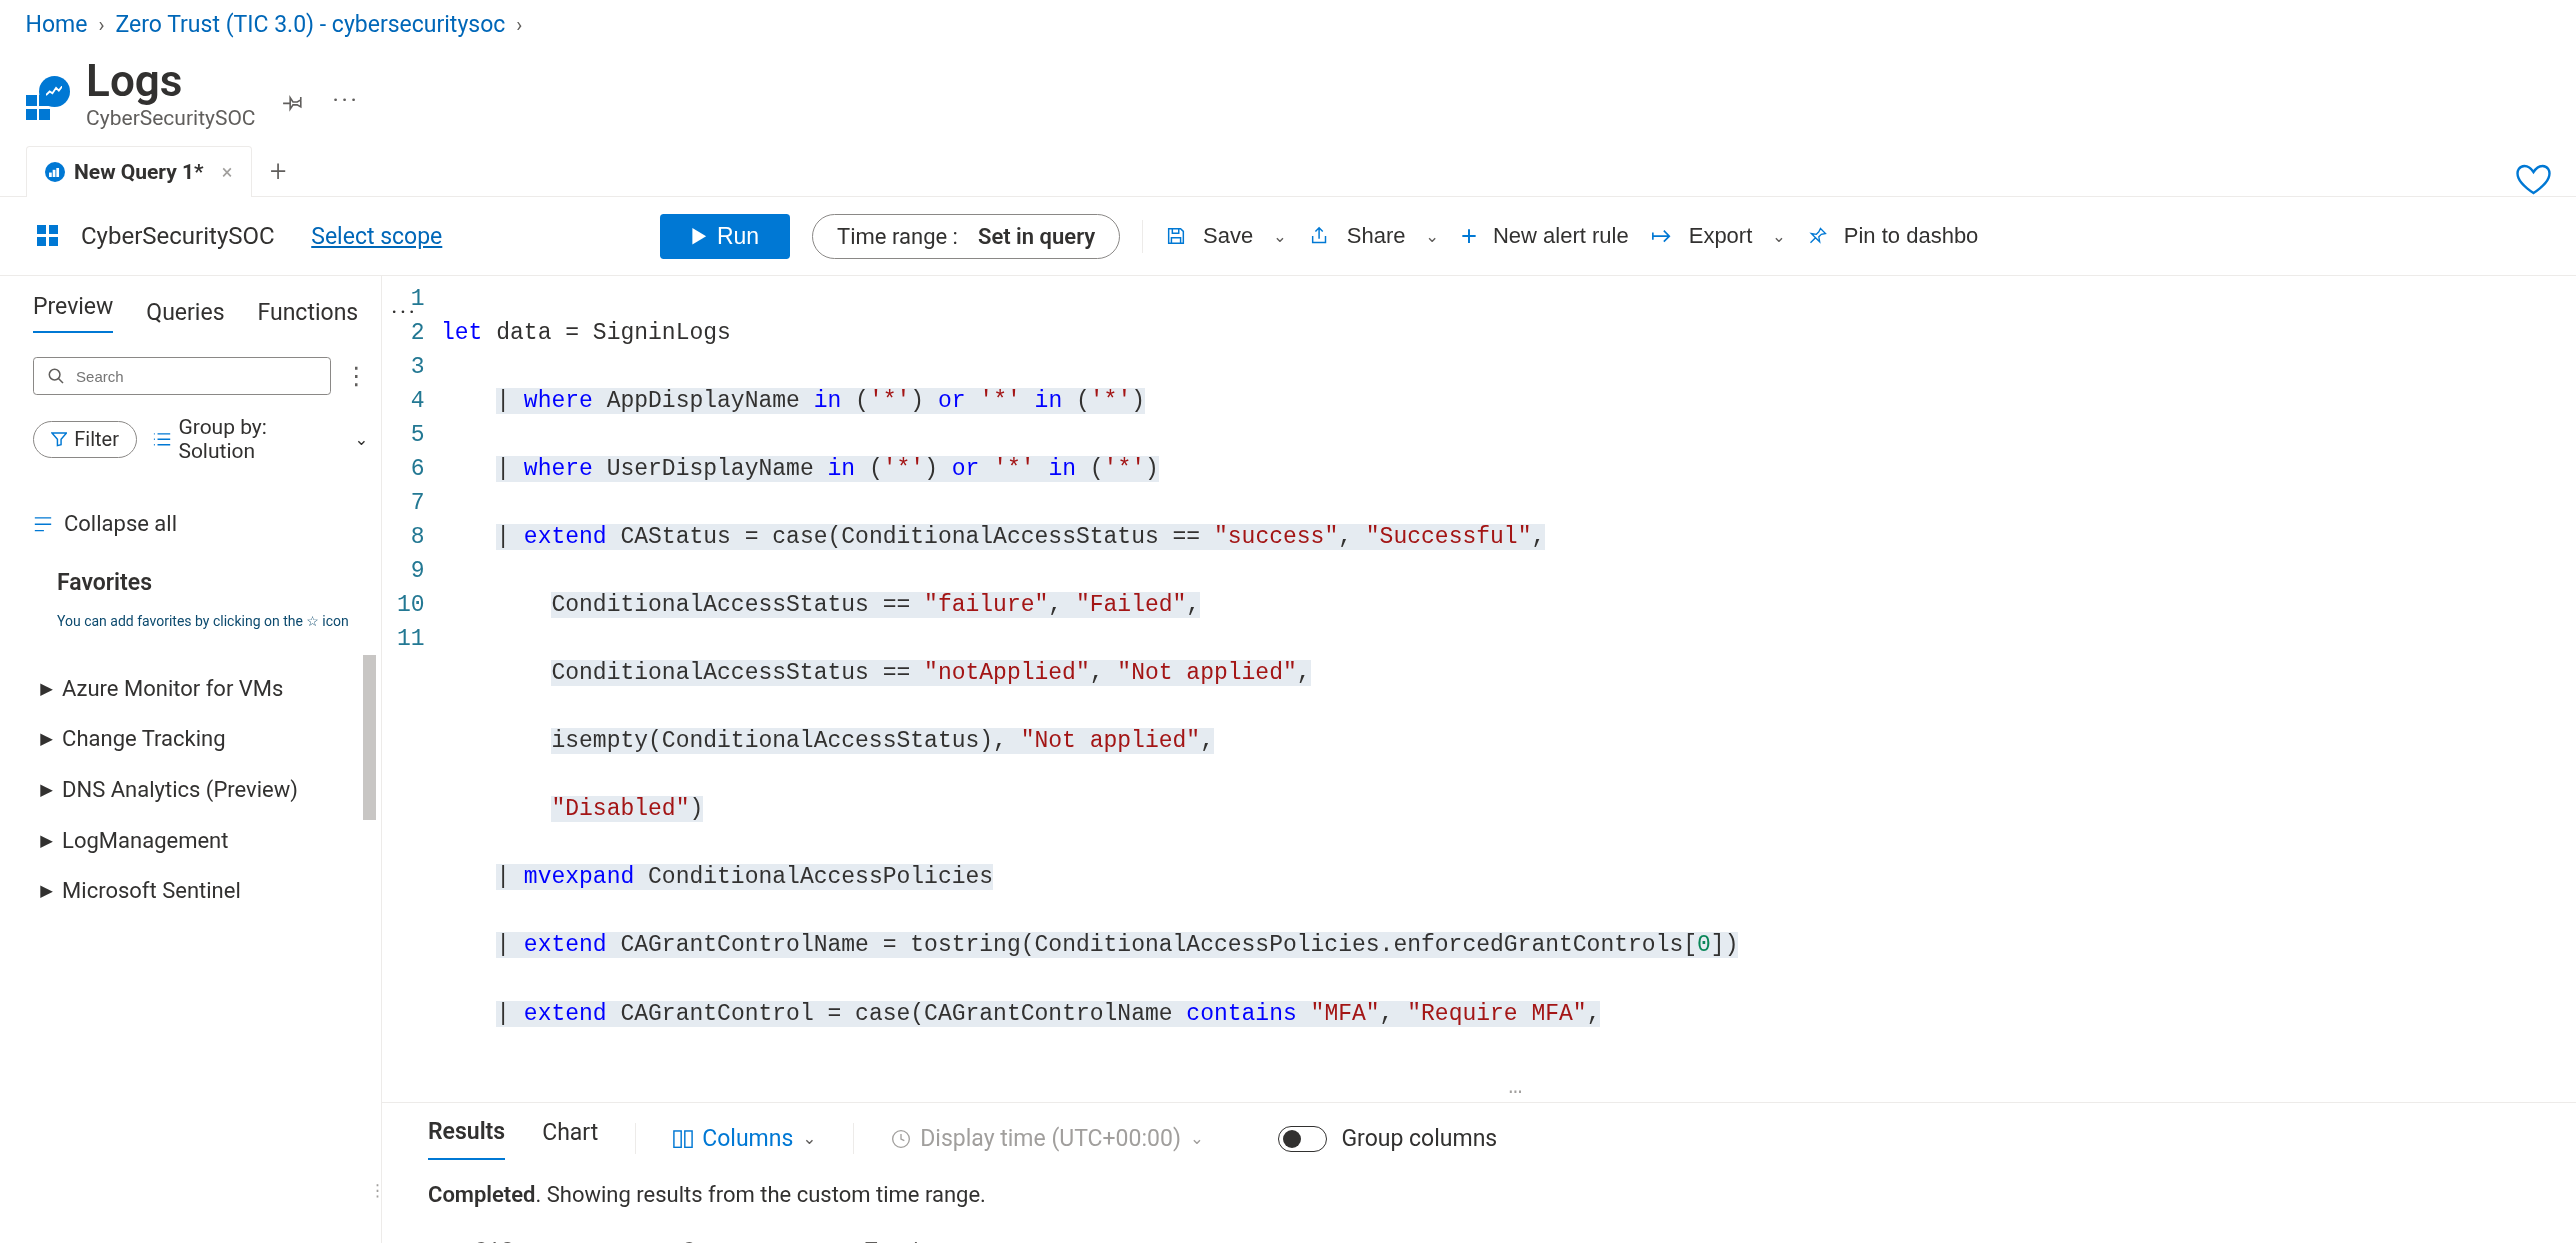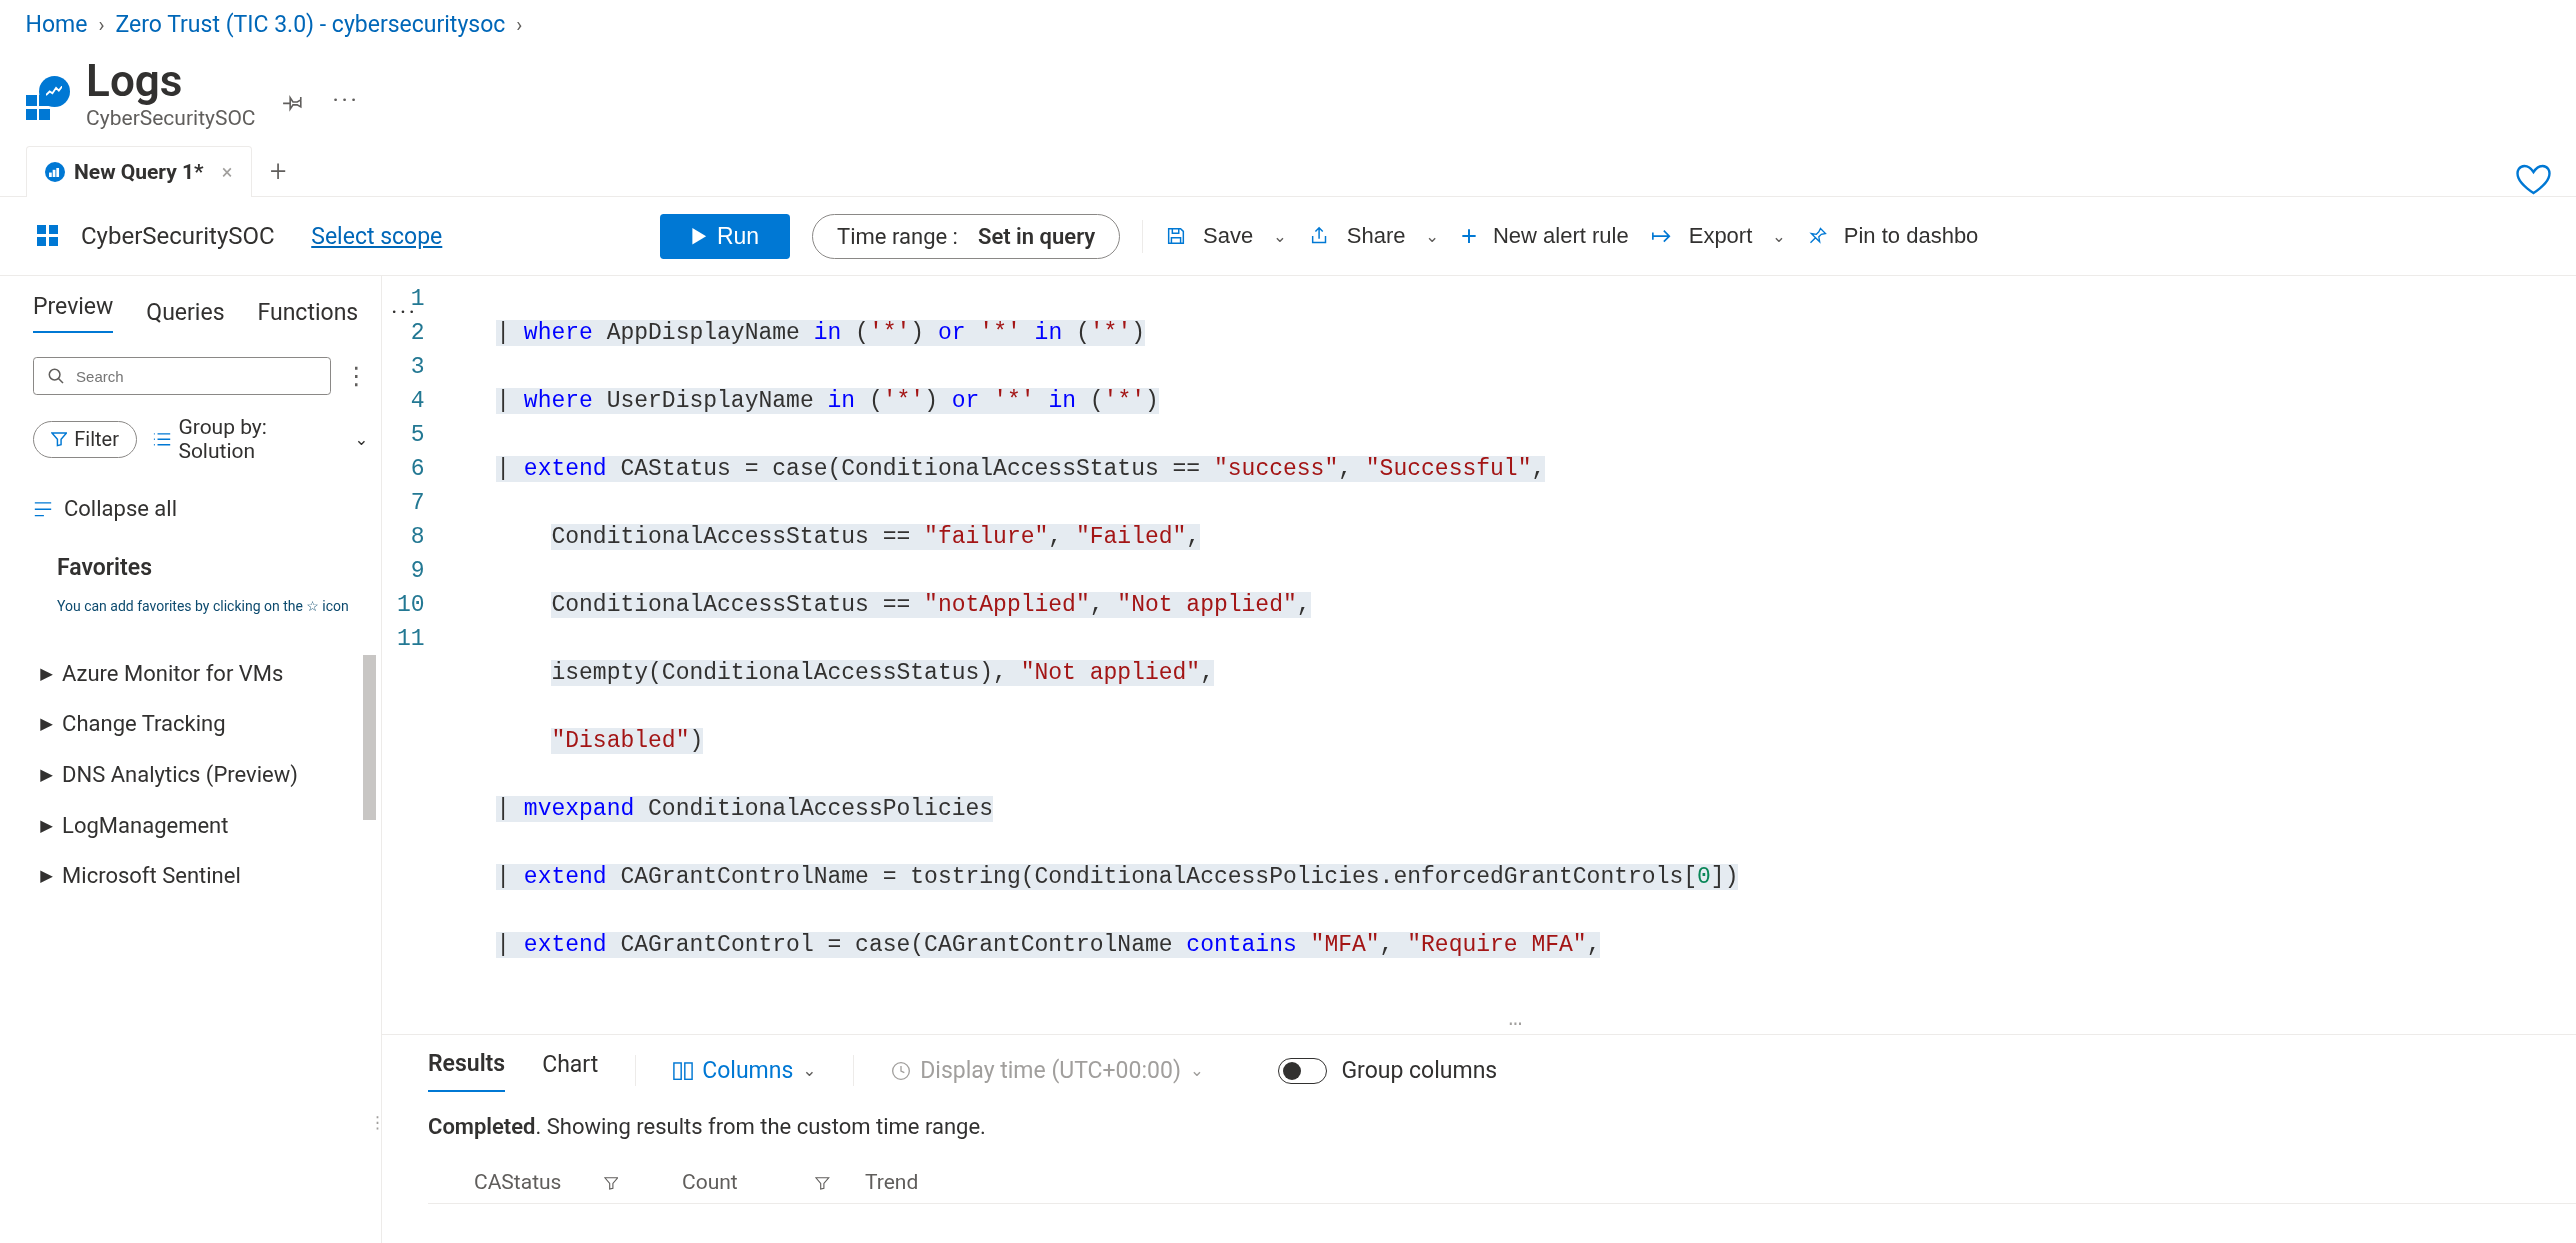--- a/index.html
+++ b/index.html
@@ -110,21 +110,21 @@
 
 .search-row{display:flex; align-items:center; gap:12.8px; margin-top:24px;}
 .search-box { flex:1; border:0.9px solid #8a8886; border-radius:3.7px; padding:9.1px 12.8px; display:flex; align-items:center; gap:11px; font-size:21px; color:#605e5c;}
 .search-box input { border:none; outline:none; font-size:15px; flex:1;}
 .vdots{ font-size:24px; color:#605e5c; letter-spacing:0;}
 
 .chip-row{display:flex; gap:16.5px; margin-top:20px; align-items:center;}
 .chip { border:0.9px solid #8a8886; border-radius:20px; padding:5.5px 16.5px; font-size:20px; color:#323130; display:flex; align-items:center; gap:7.3px;}
 .group-by { font-size:21px; display:flex; align-items:center; gap:7.3px;}
 
-.collapse-all{display:flex; align-items:center; gap:11px; font-size:22px; margin-top:33px; color:#323130;}
+.collapse-all{display:flex; align-items:center; gap:11px; font-size:22px; margin-top:48px; color:#323130;}
 
 .fav-title{ font-size:23px; font-weight:600; margin-top:33px; padding-left:24px;}
 .fav-hint{ font-size:14px; color:#0c4a6e; padding:14.6px 5.5px 0 24px; line-height:1.5;}
 
 .tree{ margin-top:31px;}
 .tree-item{ display:flex; align-items:center; gap:9.1px; font-size:22px; padding:12.8px 0 12.8px 7.3px;}
 .tree-item .caret{ font-size:16.5px;}
 
 .scrollbar-thumb{ position:absolute; width:12.8px; background:#c8c6c4; }
 
@@ -387,20 +387,21 @@
           <div>4</div>
           <div>5</div>
           <div>6</div>
           <div>7</div>
           <div>8</div>
           <div>9</div>
           <div>10</div>
           <div>11</div>
       </div>
       <div class="code">
+<div class="line"><span class="kw">let</span> data = SigninLogs</div>
 <div class="line">    <span class="sel">| <span class="kw">where</span> AppDisplayName <span class="kw">in</span> (<span class="str">'*'</span>) <span class="kw">or</span> <span class="str">'*'</span> <span class="kw">in</span> (<span class="str">'*'</span>)</span></div>
 <div class="line">    <span class="sel">| <span class="kw">where</span> UserDisplayName <span class="kw">in</span> (<span class="str">'*'</span>) <span class="kw">or</span> <span class="str">'*'</span> <span class="kw">in</span> (<span class="str">'*'</span>)</span></div>
 <div class="line">    <span class="sel">| <span class="kw">extend</span> CAStatus = case(ConditionalAccessStatus == <span class="str">"success"</span>, <span class="str">"Successful"</span>,</span></div>
 <div class="line">        <span class="sel">ConditionalAccessStatus == <span class="str">"failure"</span>, <span class="str">"Failed"</span>,</span></div>
 <div class="line">        <span class="sel">ConditionalAccessStatus == <span class="str">"notApplied"</span>, <span class="str">"Not applied"</span>,</span></div>
 <div class="line">        <span class="sel">isempty(ConditionalAccessStatus), <span class="str">"Not applied"</span>,</span></div>
 <div class="line">        <span class="sel"><span class="str">"Disabled"</span>)</span></div>
 <div class="line">    <span class="sel">| <span class="kw">mvexpand</span> ConditionalAccessPolicies</span></div>
 <div class="line">    <span class="sel">| <span class="kw">extend</span> CAGrantControlName = tostring(ConditionalAccessPolicies.enforcedGrantControls[<span class="num">0</span>])</span></div>
 <div class="line">    <span class="sel">| <span class="kw">extend</span> CAGrantControl = case(CAGrantControlName <span class="kw">contains</span> <span class="str">"MFA"</span>, <span class="str">"Require MFA"</span>,</span></div>

